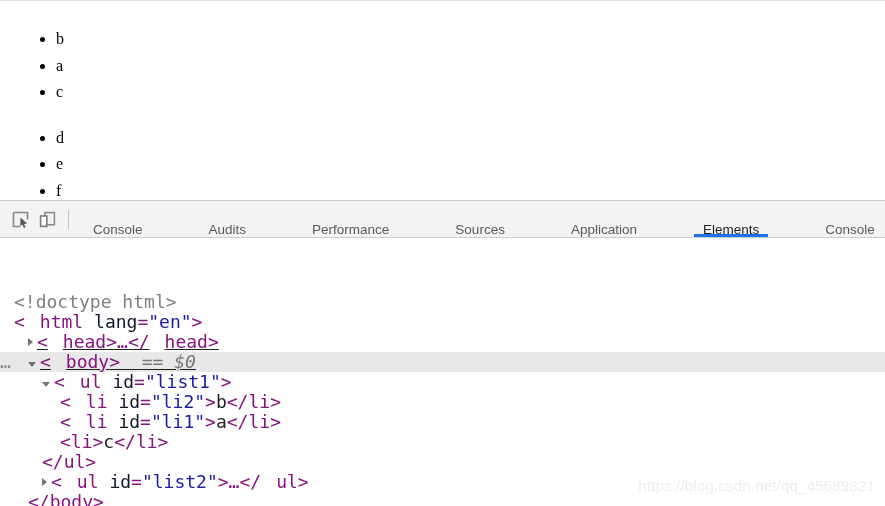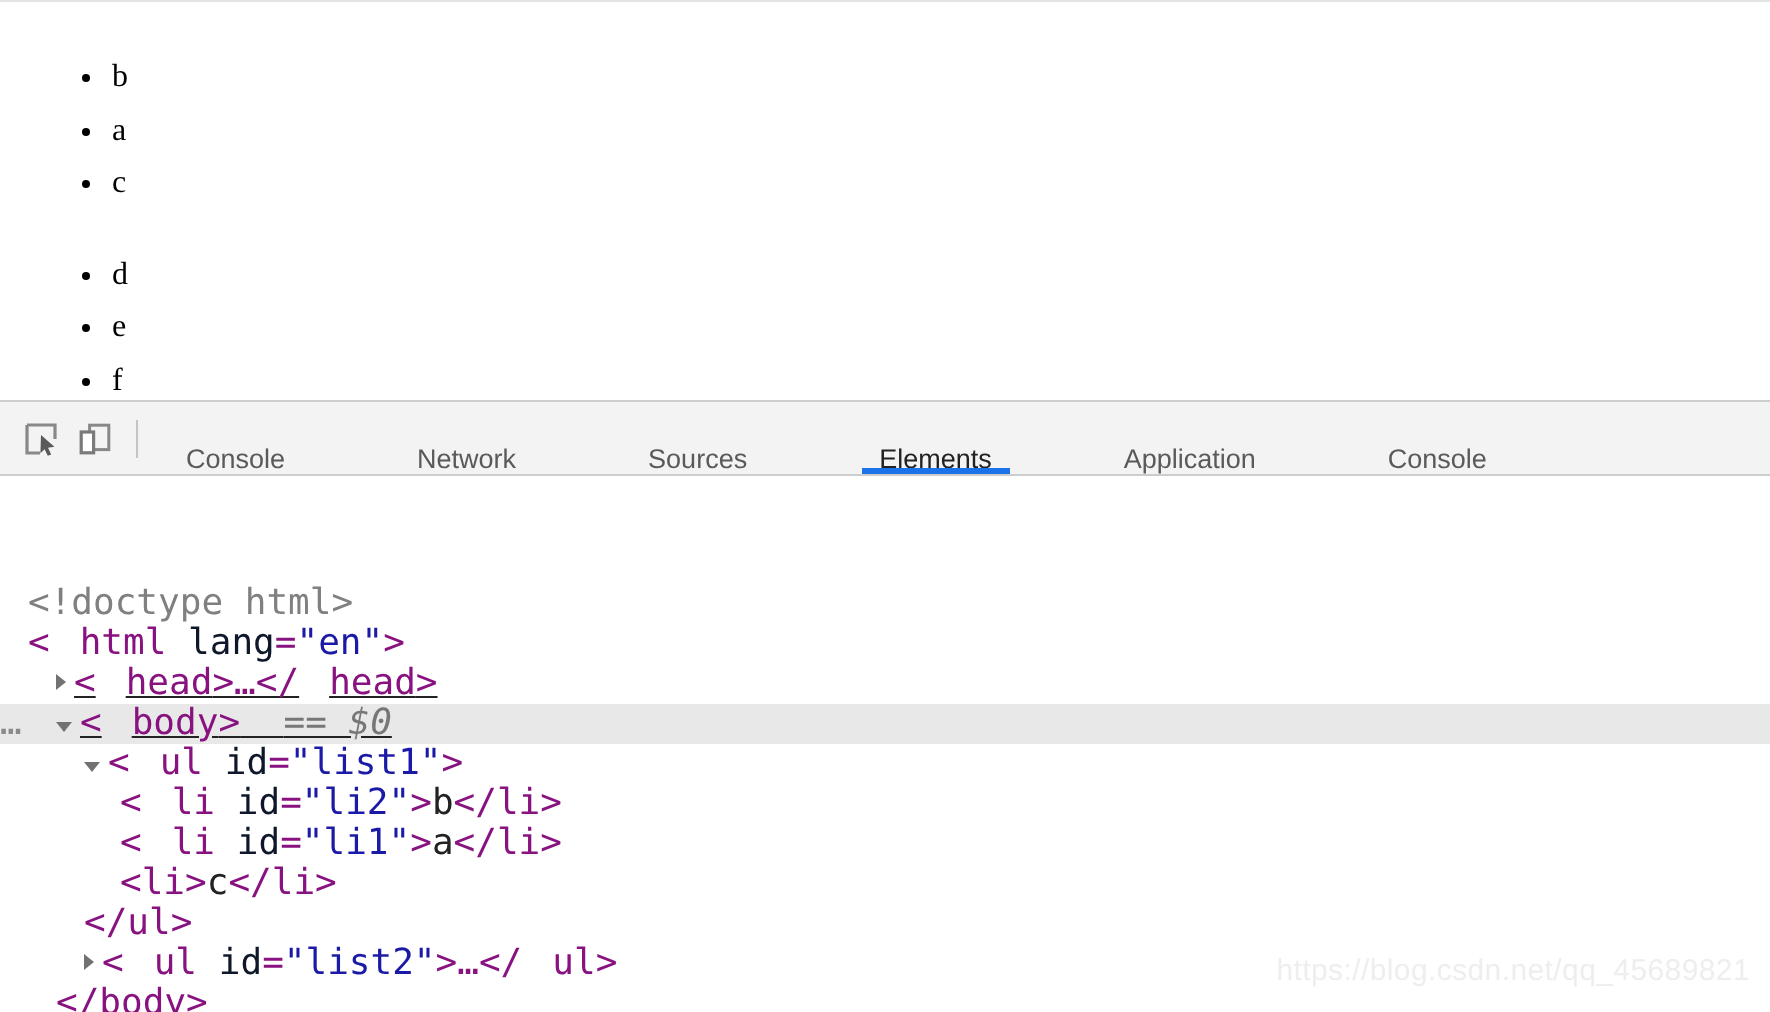--- a/index.html
+++ b/index.html
@@ -226,24 +226,25 @@
         <svg width="17" height="17" viewBox="0 0 17 17">
           <rect x="5.8" y="1.6" width="9.6" height="12.2" fill="none" stroke="#888888" stroke-width="1.5"></rect>
           <rect x="1.6" y="5.0" width="6.2" height="10.4" fill="#ffffff" stroke="#7a7a7a" stroke-width="1.6"></rect>
         </svg>
       </div>
       <div class="toolbar-divider"></div>
     </div>
 
     <div id="tab-strip">
       <div class="tab">Console</div>
-      <div class="tab">Network</div>
+      <div class="tab">Audits</div>
+      <div class="tab">Performance</div>
       <div class="tab">Sources</div>
+      <div class="tab">Application</div>
       <div class="tab active">Elements</div>
-      <div class="tab">Application</div>
       <div class="tab">Console</div>
     </div>
   </div>
 
   <div id="dom-tree">
 
     <div class="node-row"><span class="dots">&lt;!doctype html&gt;</span></div>
 
     <div class="node-row"><span class="punc">&lt;</span><span class="tag">html</span><span> </span><span class="attr">lang</span><span class="punc">=</span><span class="value">"en"</span><span class="punc">&gt;</span></div>
 

